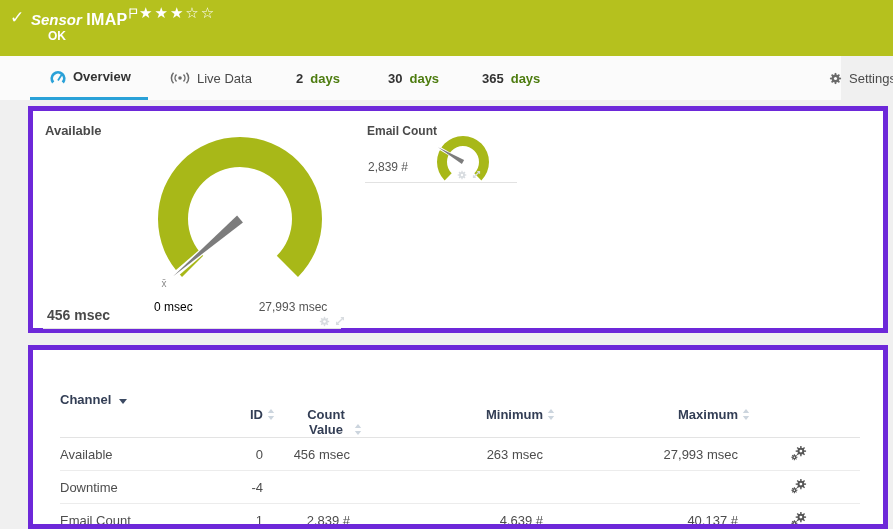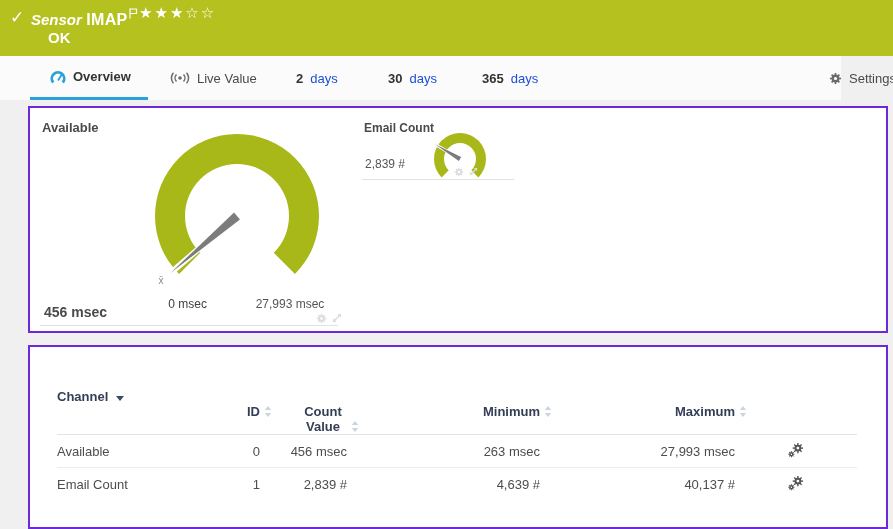--- a/index.html
+++ b/index.html
@@ -13,55 +13,55 @@
   body{font-family:"Liberation Sans","DejaVu Sans",sans-serif;background:#f0f0f0;position:relative;}
 
   
   .hdrbar{position:absolute;left:0;top:0;width:893px;height:56px;background:var(--header-green);color:#fff;}
   .hdrbar .check{position:absolute;left:10px;top:7px;font-size:17px;font-weight:bold;}
   .hdrbar .titlewrap{position:absolute;left:31px;top:8px;white-space:nowrap;}
   .hdrbar .t-prefix{font-style:italic;font-size:15px;font-weight:600;}
   .hdrbar .t-name{font-size:16px;font-weight:bold;letter-spacing:.3px;}
   .hdrbar .flag{display:inline-block;vertical-align:super;margin-left:1px;color:#fff;}
   .hdrbar .stars{position:absolute;left:139px;top:4px;font-size:15px;letter-spacing:2px;}
-  .hdrbar .ok{position:absolute;left:48px;top:29px;font-size:15px;font-weight:bold;}
+  .hdrbar .ok{position:absolute;left:48px;top:29px;font-size:12px;font-weight:bold;}
 
   
   .tabbar{position:absolute;left:0;top:56px;width:841px;height:44px;background:#fbfbfb;}
   .tab{position:absolute;top:0;height:44px;display:flex;align-items:center;gap:7px;font-size:13px;color:#4a4a4a;cursor:pointer;}
   .tab svg{flex:none;}
   .tab.active{border-bottom:3px solid var(--active-tab-blue);font-weight:600;color:#333;}
   .tab .num{font-weight:bold;color:#333;}
-  .tab .unit{color:#1d4ed8;}
+  .tab .unit{color:#4d7c0f;font-weight:bold;}
   .t-overview{left:30px;width:118px;padding-left:20px;}
   .t-live{left:170px;}
   .t-2d{left:296px;}
   .t-30d{left:388px;}
   .t-365d{left:482px;}
   .t-hist{left:588px;}
   .t-log{left:736px;}
   .t-set{left:829px;}
   .icon-g{color:#6b6b6b;}
   .t-overview .icon-b{color:var(--active-tab-blue);}
 
   
-  .card{position:absolute;left:28px;width:860px;background:#fff;border:2px solid #6d28d9;}
+  .card{position:absolute;left:28px;width:860px;background:#fff;border:5px solid #6d28d9;}
   .card1{top:106px;height:227px;}
   .card2{top:345px;height:184px;overflow:hidden;}
 
   .panel-title{position:absolute;font-size:13px;font-weight:600;color:#4a4a4a;}
   .g-title{left:12px;top:12px;}
   .e-title{left:334px;top:13px;font-size:12px;}
   .gauge-big{position:absolute;left:107px;top:13px;}
   .gauge-small{position:absolute;left:400px;top:21px;}
   .arc{fill:var(--gauge-green);}
   .needle{fill:#7c7c7c;}
   .notch{stroke:#fff;}
   .avg{font-size:10px;fill:#8b8b8b;}
-  .g-min{position:absolute;left:121px;top:189px;width:56px;text-align:right;font-size:12px;color:#404040;}
+  .g-min{position:absolute;left:121px;top:189px;width:56px;text-align:left;font-size:12px;color:#000000;}
   .g-max{position:absolute;left:200px;top:189px;width:120px;text-align:center;font-size:12px;color:#555;}
   .g-current{position:absolute;left:14px;top:196px;font-size:14px;font-weight:bold;color:#4a4a4a;}
   .e-current{position:absolute;left:335px;top:49px;font-size:12px;color:#555;}
   .subdiv{position:absolute;height:1px;background:#e2e2e2;}
   .g-div{left:10px;top:217px;width:298px;}
   .e-div{left:332px;top:71px;width:152px;}
   .corner-icons{position:absolute;display:flex;gap:5px;color:#d8dce0;}
   .g-icons{left:286px;top:205px;}
   .e-icons{left:424px;top:59px;}
   .corner-icons svg{cursor:pointer;}
@@ -178,21 +178,21 @@
   <div class="tab active t-overview">
     <svg class="icon-b" width="16" height="14">
         <use href="#i-gauge"></use>
       </svg>
     <span>Overview</span>
   </div>
   <div class="tab t-live">
     <svg class="icon-g" width="20" height="12">
         <use href="#i-live"></use>
       </svg>
-    <span>Live Value</span>
+    <span>Live Data</span>
   </div>
   <div class="tab t-2d">
     <span class="num">2</span>
     <span class="unit">days</span>
   </div>
   <div class="tab t-30d">
     <span class="num">30</span>
     <span class="unit">days</span>
   </div>
   <div class="tab t-365d">
@@ -300,20 +300,30 @@
         <td>Available</td>
         <td class="num">0</td>
         <td class="num">456 msec</td>
         <td class="num">263 msec</td>
         <td class="num">27,993 msec</td>
         <td class="gearcell"><span class="gearbtn"><svg width="16" height="16">
                 <use href="#i-gears"></use>
               </svg></span></td>
       </tr>
       <tr>
+        <td>Downtime</td>
+        <td class="num">-4</td>
+        <td class="num"></td>
+        <td class="num"></td>
+        <td class="num"></td>
+        <td class="gearcell"><span class="gearbtn"><svg width="16" height="16">
+                <use href="#i-gears"></use>
+              </svg></span></td>
+      </tr>
+      <tr>
         <td>Email Count</td>
         <td class="num">1</td>
         <td class="num">2,839 #</td>
         <td class="num">4,639 #</td>
         <td class="num">40,137 #</td>
         <td class="gearcell"><span class="gearbtn"><svg width="16" height="16">
                 <use href="#i-gears"></use>
               </svg></span></td>
       </tr>
     </tbody>

